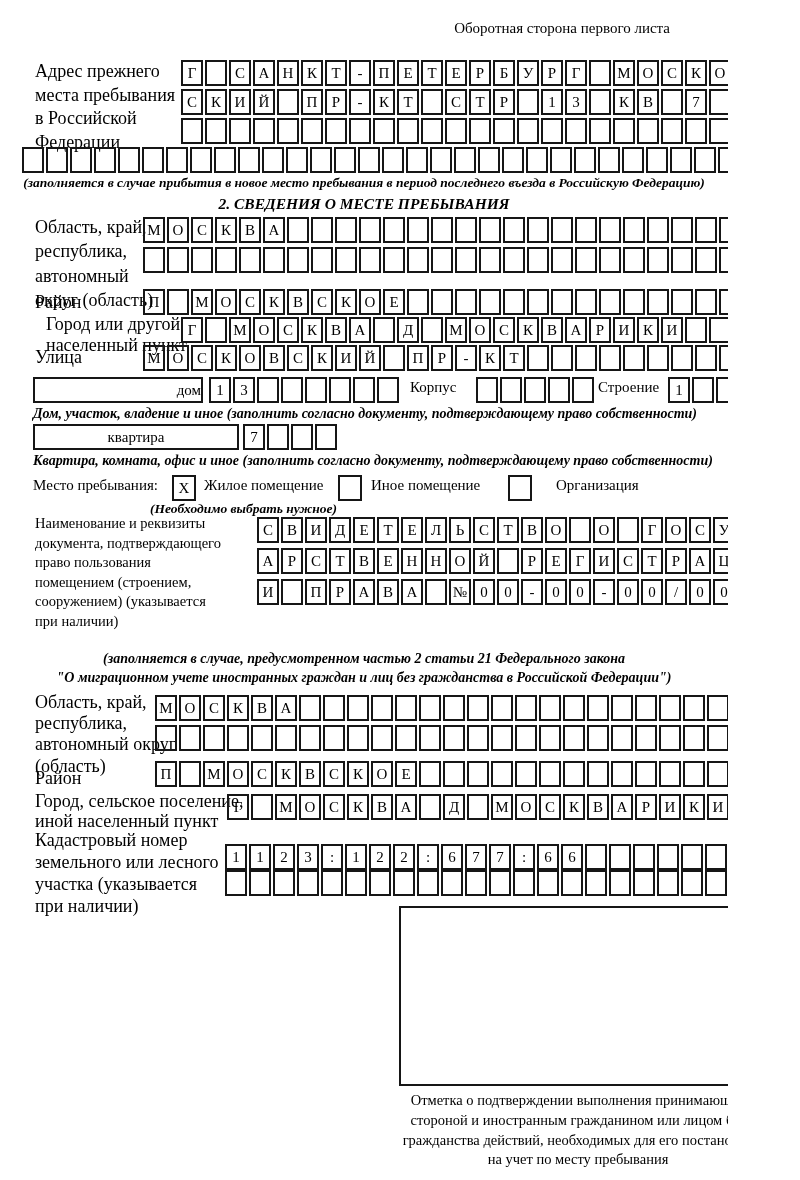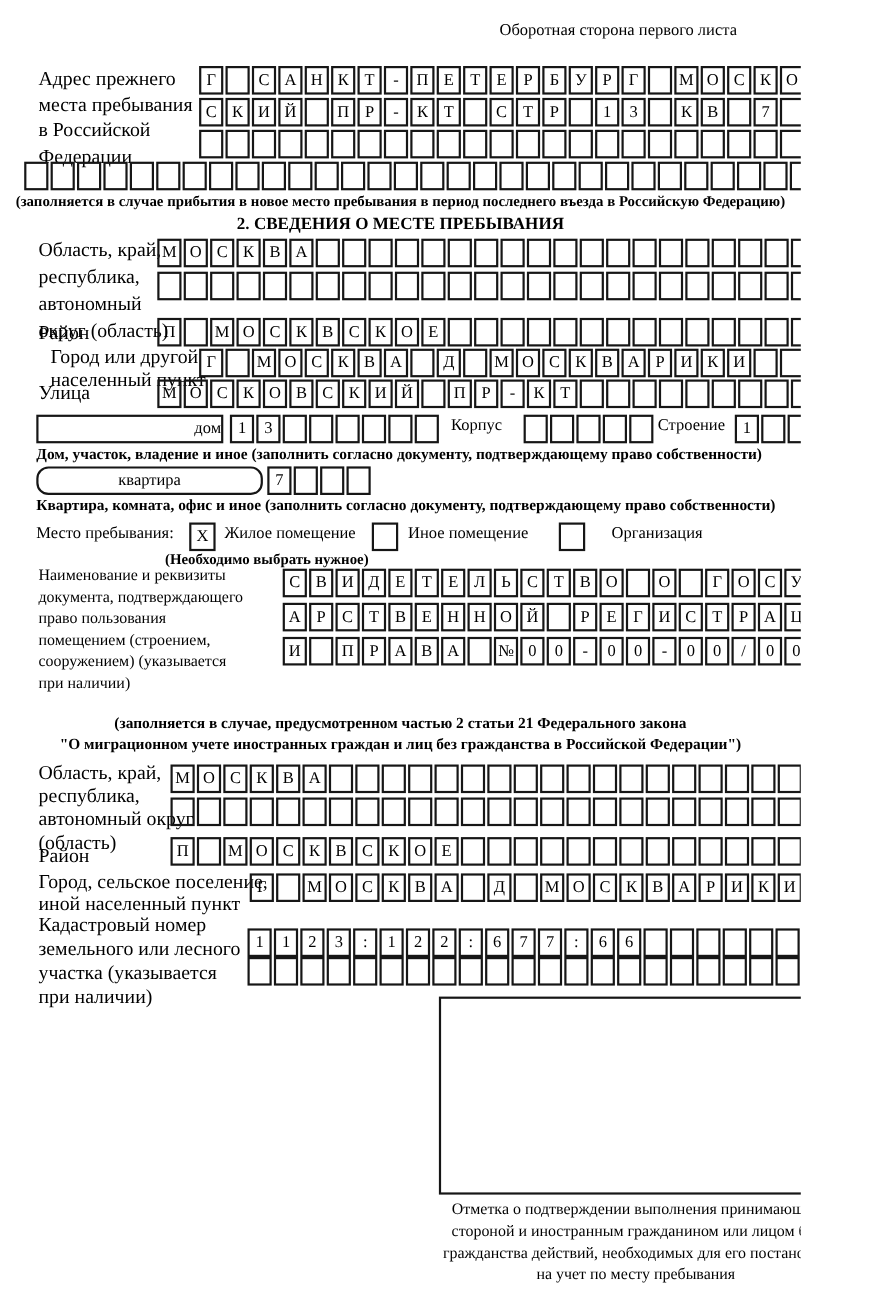--- a/index.html
+++ b/index.html
@@ -6,21 +6,21 @@
   html,body { background:#ffffff; }
   body { font-family:"Liberation Serif","DejaVu Serif",serif; color:#000; }
   #page { position:relative; width:728px; height:1180px; background:#fff; overflow:hidden; }
   .abs { position:absolute; }
   .boxrow { display:flex; }
   .cb { display:inline-block; width:18px; height:22px; border:2px solid #161616; margin-right:2px;
         text-align:center; font-size:15px; line-height:22px; flex:none; overflow:hidden; }
   .lines { white-space:pre-line; }
   .lbl { font-size:18px; line-height:23.5px; }
   .center { left:0; right:0; text-align:center; }
-  .bold { font-weight:bold; }
+  .bold { font-weight:bold;font-style:italic; }
   .cap { font-size:13.5px; }
   .widebox { border:2px solid #161616; height:22px; line-height:22px; text-align:center; font-size:15px; }
   .checkbox { width:20px; height:22px; border:2px solid #161616; text-align:center; font-size:15px; line-height:22px; }
   .inl { font-size:15px; }
   .stampbox { border:2px solid #161616; background:#fff; }
 </style>
 </head>
 <body>
 
 <div id="page">
@@ -312,21 +312,21 @@
     </div>
   <div class="abs inl" style="left:598px; top:379px;">Строение</div>
   <div class="abs boxrow" style="left:668px; top:377px;">
       <span class="cb">1</span>
       <span class="cb"></span>
       <span class="cb"></span>
       <span class="cb"></span>
     </div>
   <div class="abs bold" style="left:33px; top:406px; font-size:14px;">Дом, участок, владение и иное (заполнить согласно документу, подтверждающему право собственности)</div>
 
-  <div class="abs widebox" style="left:33px; top:424px; width:202px;border-radius:11px;">квартира</div>
+  <div class="abs widebox" style="left:33px; top:424px; width:202px;">квартира</div>
   <div class="abs boxrow" style="left:243px; top:424px;">
       <span class="cb">7</span>
       <span class="cb"></span>
       <span class="cb"></span>
       <span class="cb"></span>
     </div>
   <div class="abs bold" style="left:33px; top:453px; font-size:14px;">Квартира, комната, офис и иное (заполнить согласно документу, подтверждающему право собственности)</div>
 
   <div class="abs inl" style="left:33px; top:477px;">Место пребывания:</div>
   <div class="abs checkbox" style="left:172px; top:475px;">X</div>

